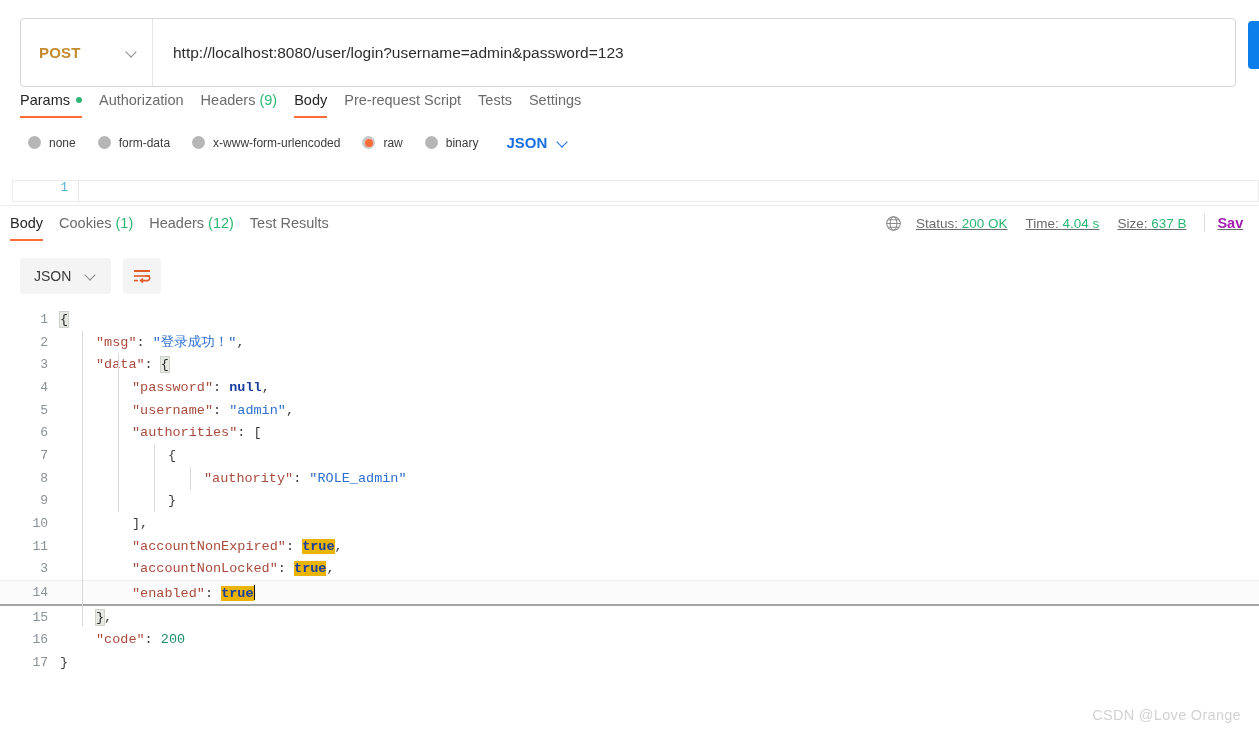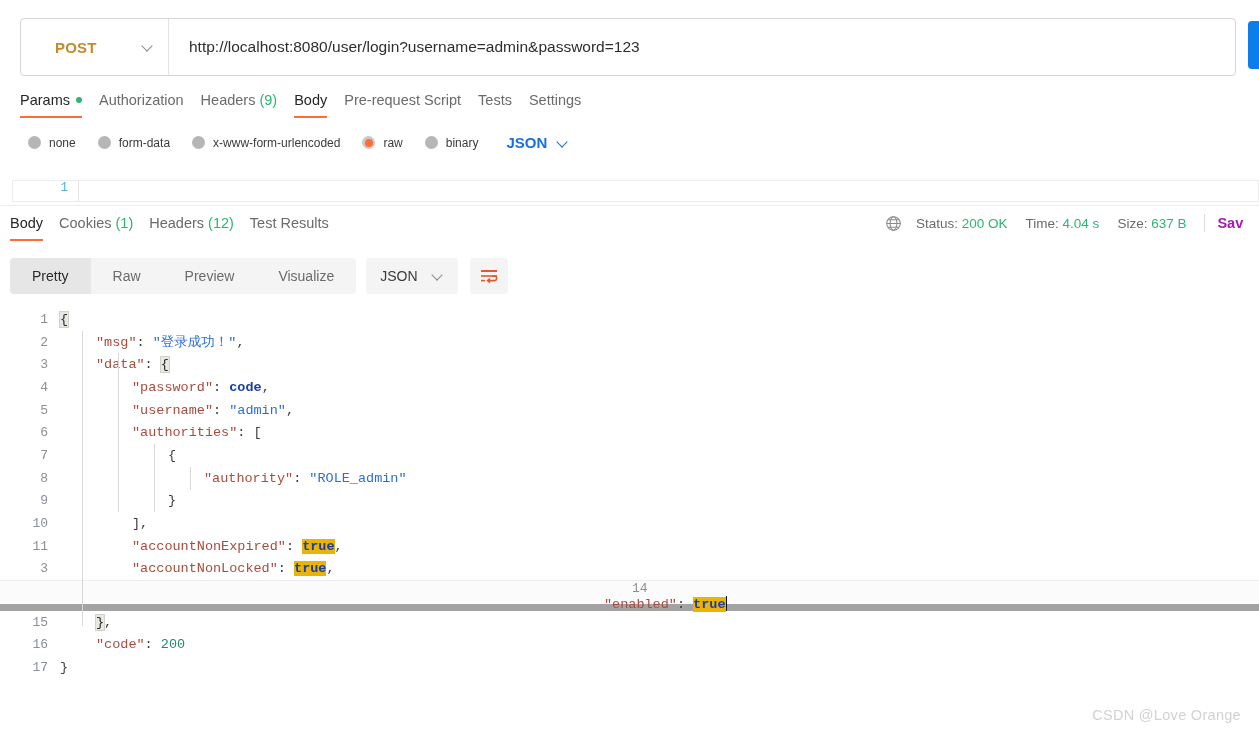--- a/index.html
+++ b/index.html
@@ -23,28 +23,27 @@
     top: 18px;
     left: 20px;
     width: 1218px;
     height: 56px;
   }
   .url-box {
     position: absolute;
     left: 0;
     top: 0;
     width: 1216px;
-    height: 58px;
+    height: 69px;
     border: 1px solid #d6d6d6;
     border-radius: 4px;
     background: #fff;
     box-sizing: border-box;
     display: flex;
     align-items: center;
-    padding-left: 16px;
   }
   .method-sel {
     width: 132px;
     height: 100%;
     display: flex;
     align-items: center;
     justify-content: space-between;
     padding: 0 14px 0 18px;
     box-sizing: border-box;
     border-right: 1px solid #e4e4e4;
@@ -253,20 +252,21 @@
   
   .meta {
     position: absolute;
     top: 214px;
     left: 885px;
     display: flex;
     align-items: center;
     font-size: 13.5px;
     color: #6b6b6b;
     white-space: nowrap;
+    text-decoration: underline;
   }
   .globe {
     width: 17px;
     height: 17px;
     margin-right: 14px;
     flex: none;
   }
   .meta-item { margin-right: 18px; }
   .meta-val { color: #2bb673; }
   .meta-sep {
@@ -350,22 +350,21 @@
   .line {
     height: 22.7px;
     display: flex;
     align-items: center;
     position: relative;
     white-space: pre;
   }
   .line.active {
     background: #fbfbfb;
     border-top: 1px solid #eeeeee;
-    border-bottom: 7px solid #a3a3a3;
-    flex-direction: column;
+    border-bottom: 2px solid #a3a3a3;
   }
   .ln {
     width: 60px;
     text-align: right;
     padding-right: 12px;
     box-sizing: border-box;
     color: #8a9199;
     flex: none;
     font-size: 13px;
   }
@@ -503,46 +502,40 @@
     <line x1="3.4" y1="14.4" x2="16.6" y2="14.4" stroke="#8a8a8a" stroke-width="1.2"></line>
   </svg>
   <span class="meta-item"><span>Status:</span> <span class="meta-val">200 OK</span></span>
   <span class="meta-item"><span>Time:</span> <span class="meta-val">4.04 s</span></span>
   <span class="meta-item"><span>Size:</span> <span class="meta-val">637 B</span></span>
   <span class="meta-sep"></span>
   <span class="save-link">Sav</span>
 </div>
 
 <div class="res-toolbar">
-  <div class="seg">
-    <div class="seg-btn active">Pretty</div>
-    <div class="seg-btn">Raw</div>
-    <div class="seg-btn">Preview</div>
-    <div class="seg-btn">Visualize</div>
-  </div>
   <div class="lang-sel">
     <span class="lbl">JSON</span>
     <span class="chev"></span>
   </div>
   <div class="wrap-btn">
     <svg width="20" height="16" viewBox="0 0 20 16">
       <line x1="2" y1="3" x2="18" y2="3" stroke="#e05a2b" stroke-width="2"></line>
       <line x1="2" y1="8" x2="18" y2="8" stroke="#e05a2b" stroke-width="1.6"></line>
       <path d="M13 8 h3 a2.4 2.4 0 0 1 0 4.6 h-7" fill="none" stroke="#e05a2b" stroke-width="1.6"></path>
       <path d="M11 10.6 L8.6 12.6 L11 14.6" fill="none" stroke="#e05a2b" stroke-width="1.6"></path>
       <line x1="2" y1="12.6" x2="6" y2="12.6" stroke="#e05a2b" stroke-width="1.6"></line>
     </svg>
   </div>
 </div>
 
 <div class="code" id="code-view">
     <div class="line"><span class="ln">1</span><span class="src" style="padding-left: 0px;"><span class="brk-hl">{</span></span></div>
     <div class="line"><span class="ln">2</span><span class="src" style="padding-left: 36px;"><span class="k">"msg"</span><span class="p">: </span><span class="s">"登录成功！"</span><span class="p">,</span></span></div>
     <div class="line"><span class="ln">3</span><span class="src" style="padding-left: 36px;"><span class="k">"data"</span><span class="p">: </span><span class="brk-hl">{</span></span></div>
-    <div class="line"><span class="ln">4</span><span class="src" style="padding-left: 72px;"><span class="k">"password"</span><span class="p">: </span><span class="n">code</span><span class="p">,</span></span></div>
+    <div class="line"><span class="ln">4</span><span class="src" style="padding-left: 72px;"><span class="k">"password"</span><span class="p">: </span><span class="n">null</span><span class="p">,</span></span></div>
     <div class="line"><span class="ln">5</span><span class="src" style="padding-left: 72px;"><span class="k">"username"</span><span class="p">: </span><span class="s">"admin"</span><span class="p">,</span></span></div>
     <div class="line"><span class="ln">6</span><span class="src" style="padding-left: 72px;"><span class="k">"authorities"</span><span class="p">: [</span></span></div>
     <div class="line"><span class="ln">7</span><span class="src" style="padding-left: 108px;"><span class="p">{</span></span></div>
     <div class="line"><span class="ln">8</span><span class="src" style="padding-left: 144px;"><span class="k">"authority"</span><span class="p">: </span><span class="s">"ROLE_admin"</span></span></div>
     <div class="line"><span class="ln">9</span><span class="src" style="padding-left: 108px;"><span class="p">}</span></span></div>
     <div class="line"><span class="ln">10</span><span class="src" style="padding-left: 72px;"><span class="p">],</span></span></div>
     <div class="line"><span class="ln">11</span><span class="src" style="padding-left: 72px;"><span class="k">"accountNonExpired"</span><span class="p">: </span><span class="b">true</span><span class="p">,</span></span></div>
     <div class="line"><span class="ln">3</span><span class="src" style="padding-left: 72px;"><span class="k">"accountNonLocked"</span><span class="p">: </span><span class="b">true</span><span class="p">,</span></span></div>
     <div class="line active"><span class="ln">14</span><span class="src" style="padding-left: 72px;"><span class="k">"enabled"</span><span class="p">: </span><span class="b">true</span><span class="caret"></span></span></div>
     <div class="line"><span class="ln">15</span><span class="src" style="padding-left: 36px;"><span class="brk-hl">}</span><span class="p">,</span></span></div>

